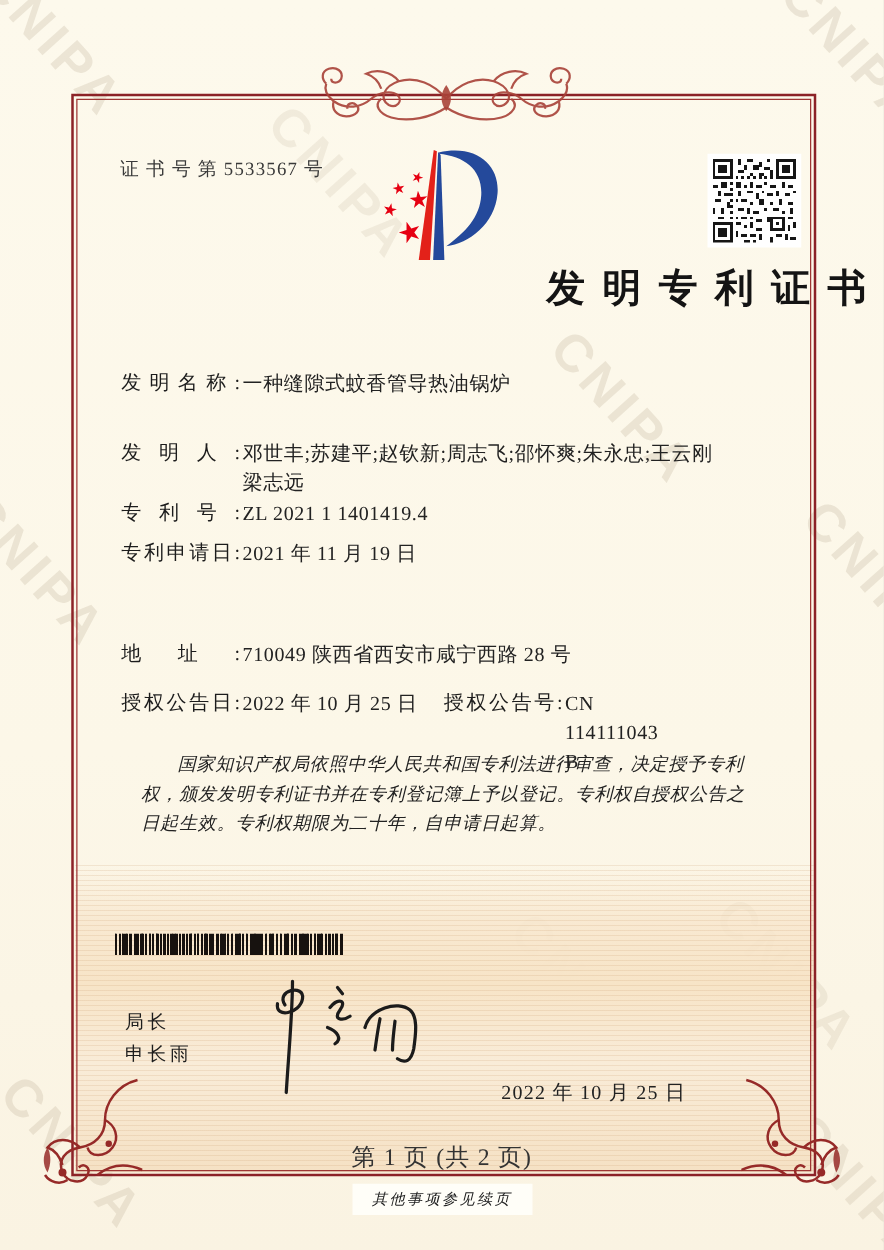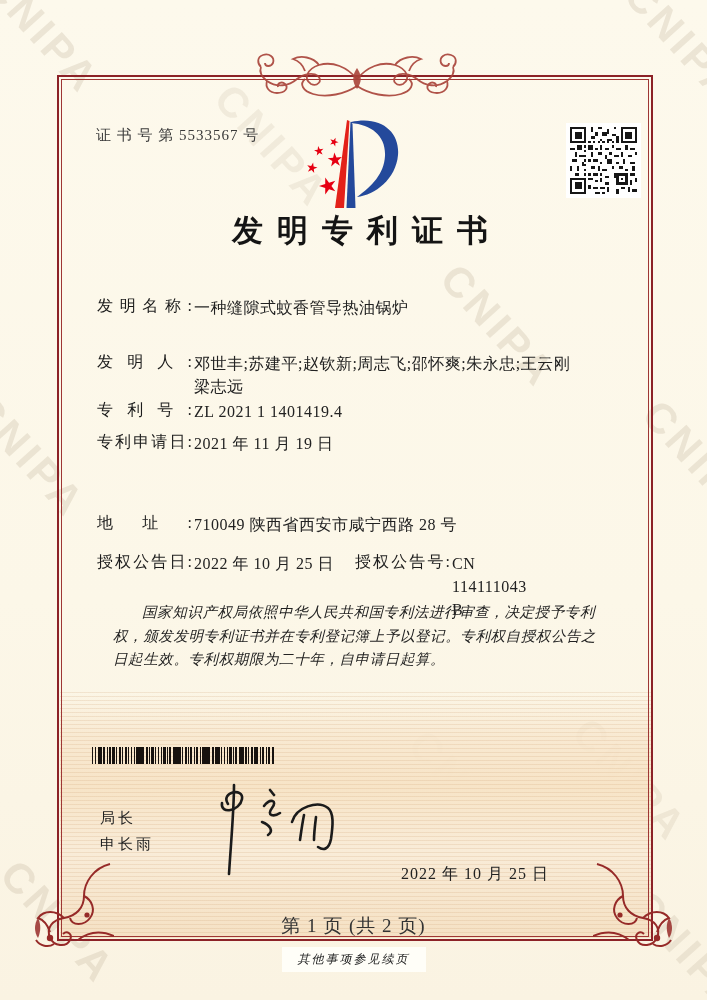--- a/index.html
+++ b/index.html
@@ -27,21 +27,21 @@
   .frame{position:absolute;left:57px;top:75px;right:54px;bottom:59px;border:2.5px solid #8c2227;}
   .frame-inner{position:absolute;inset:2px;border:1px solid #9e3634;}
   
   .orn{position:absolute;pointer-events:none;}
   
   .cert-no{position:absolute;left:96px;top:126px;font-size:15px;color:#3a3a3a;letter-spacing:1px;text-align:right;}
   .logo{position:absolute;left:301px;top:116px;width:102px;height:98px;}
   .qr{position:absolute;left:566px;top:123px;width:75px;height:75px;background:#fff;padding:4px;box-sizing:border-box;}
   .qr svg{width:100%;height:100%;display:block;}
   .title{
-    position:absolute;left:0;right:0;top:210px;margin:0;text-align:center;
+    position:absolute;left:0;right:0;top:210px;margin:0;text-align:right;
     font-size:31px;font-weight:bold;color:#141414;letter-spacing:14px;padding-left:27px;
   }
   
   .row{position:absolute;left:97px;display:flex;font-size:16px;color:#222;}
   .lbl{
     display:inline-block;width:95px;flex:none;color:#1c1c1c;
     text-align-last:justify;text-justify:inter-character;
   }
   .val{margin-left:2px;white-space:pre-line;letter-spacing:0.5px;line-height:23px;}
   .row2{position:absolute;left:258px;top:0;display:flex;}

